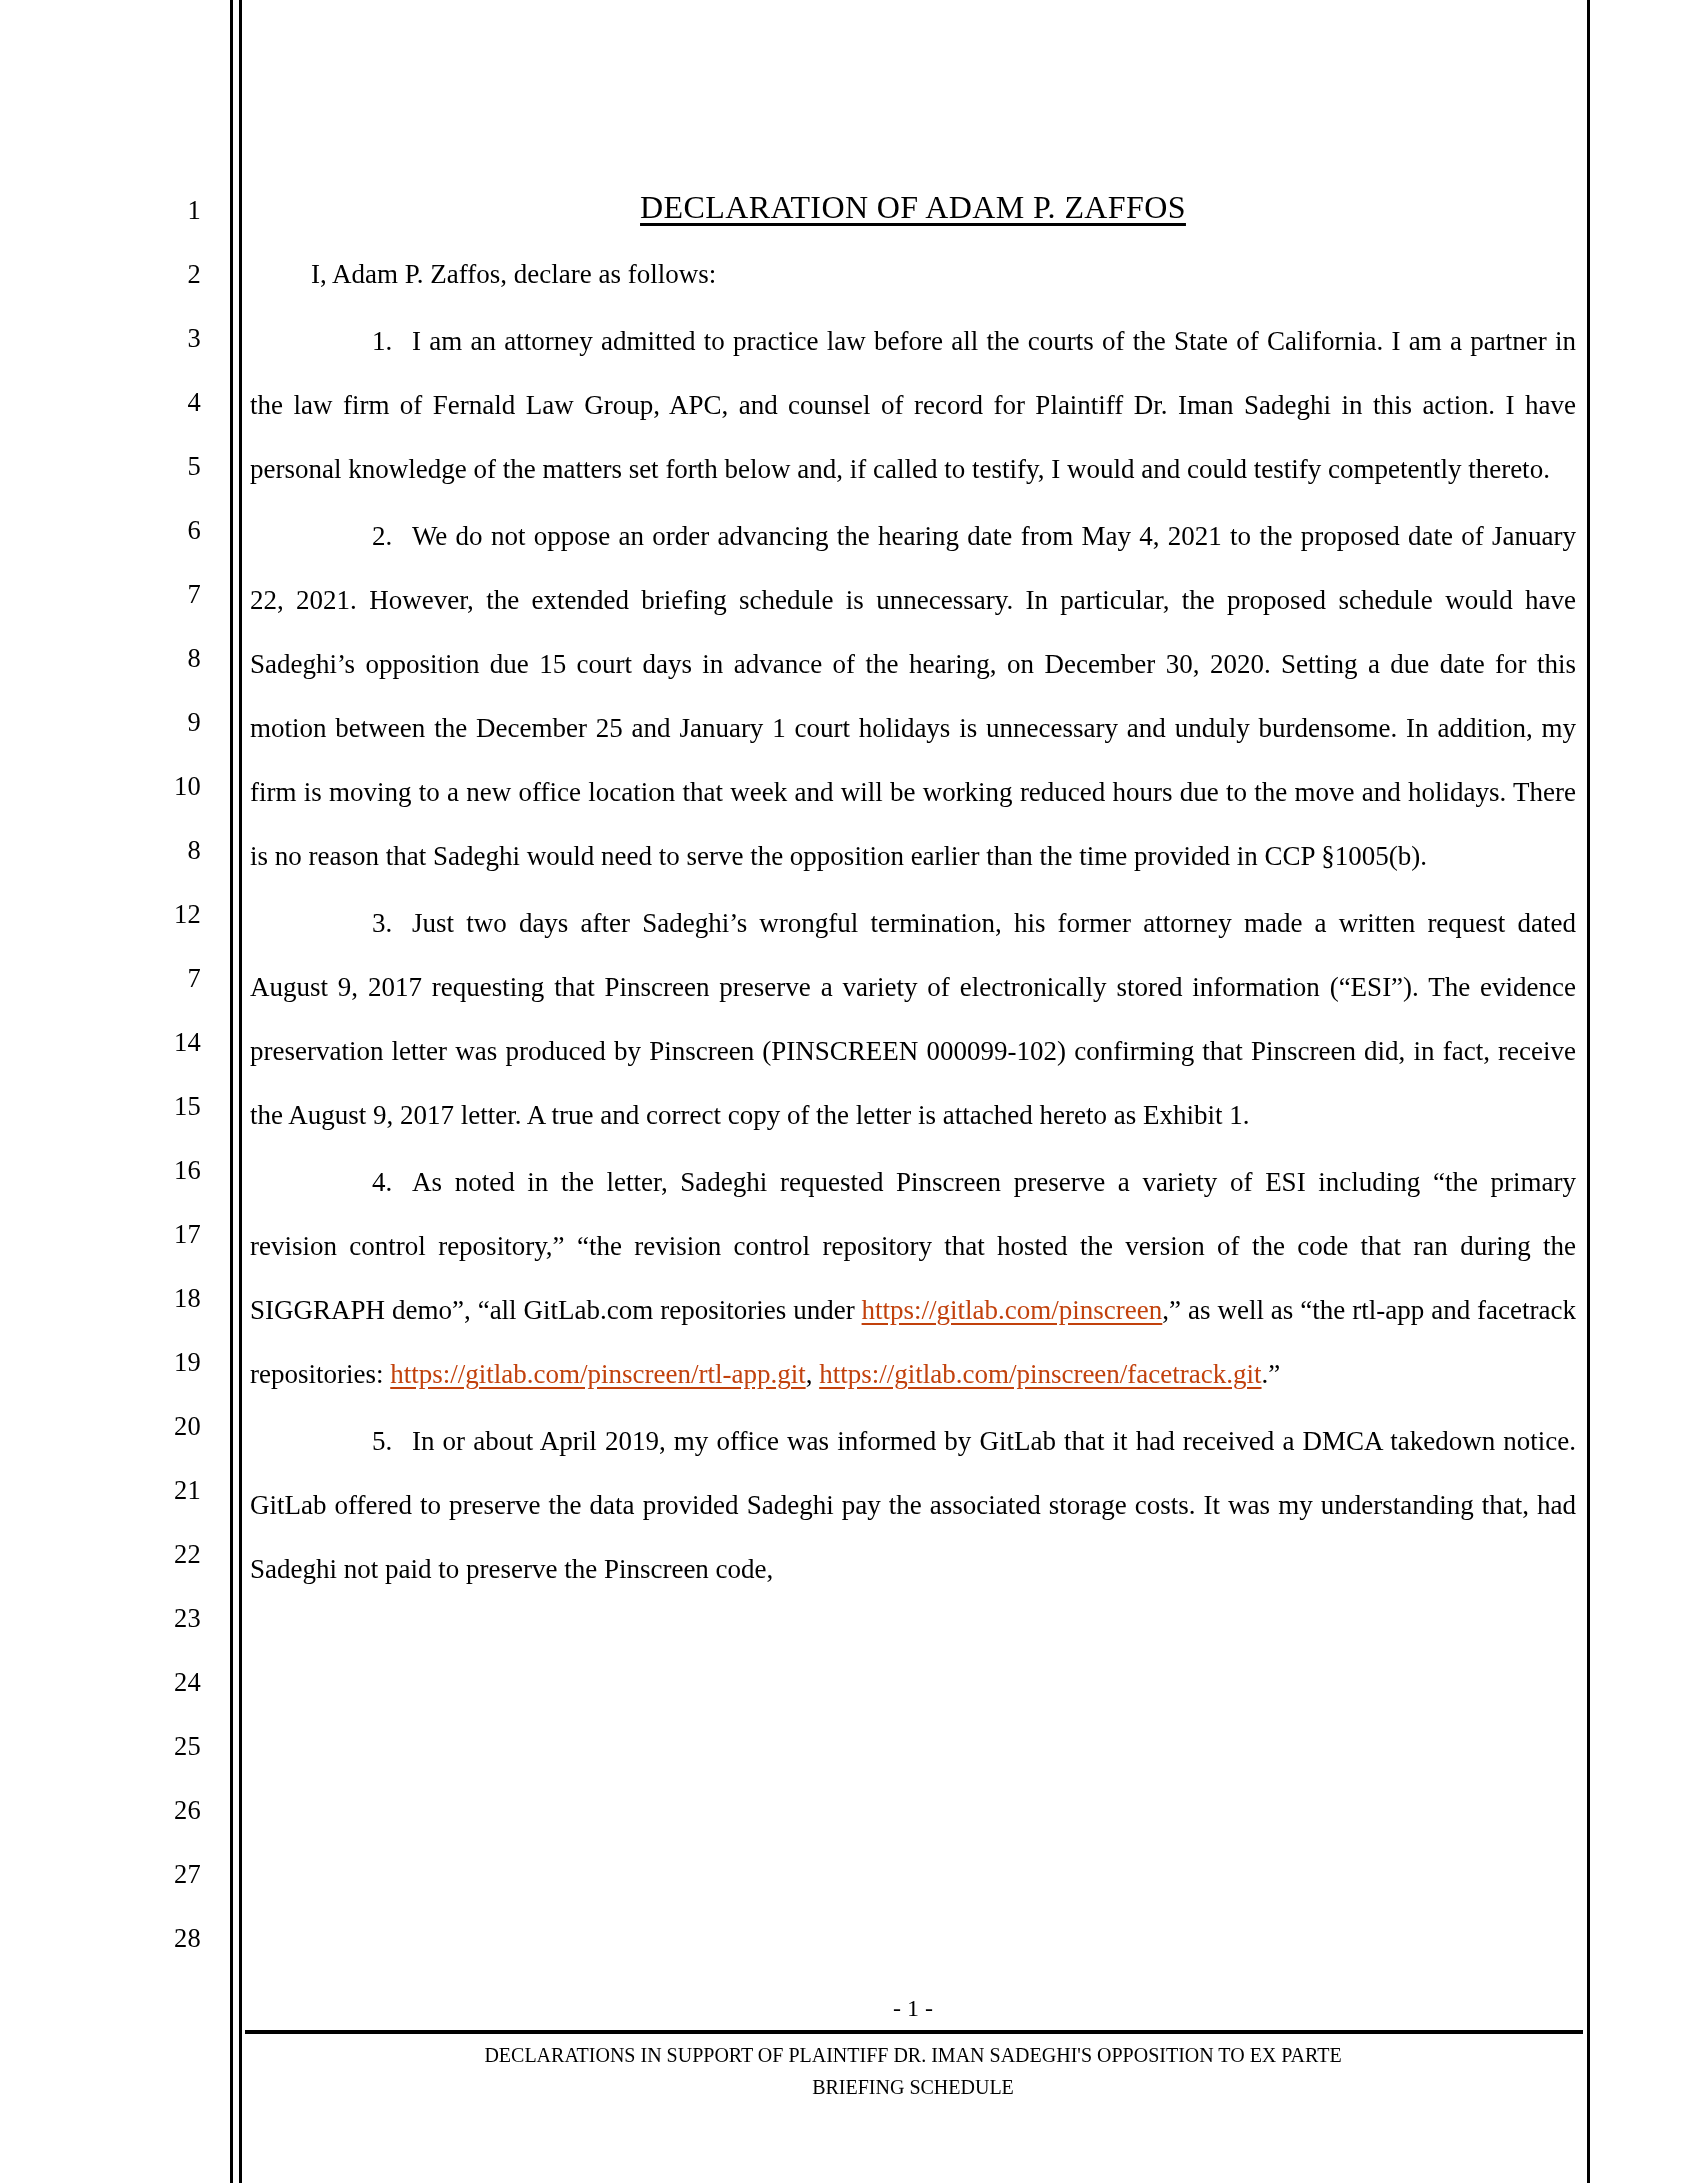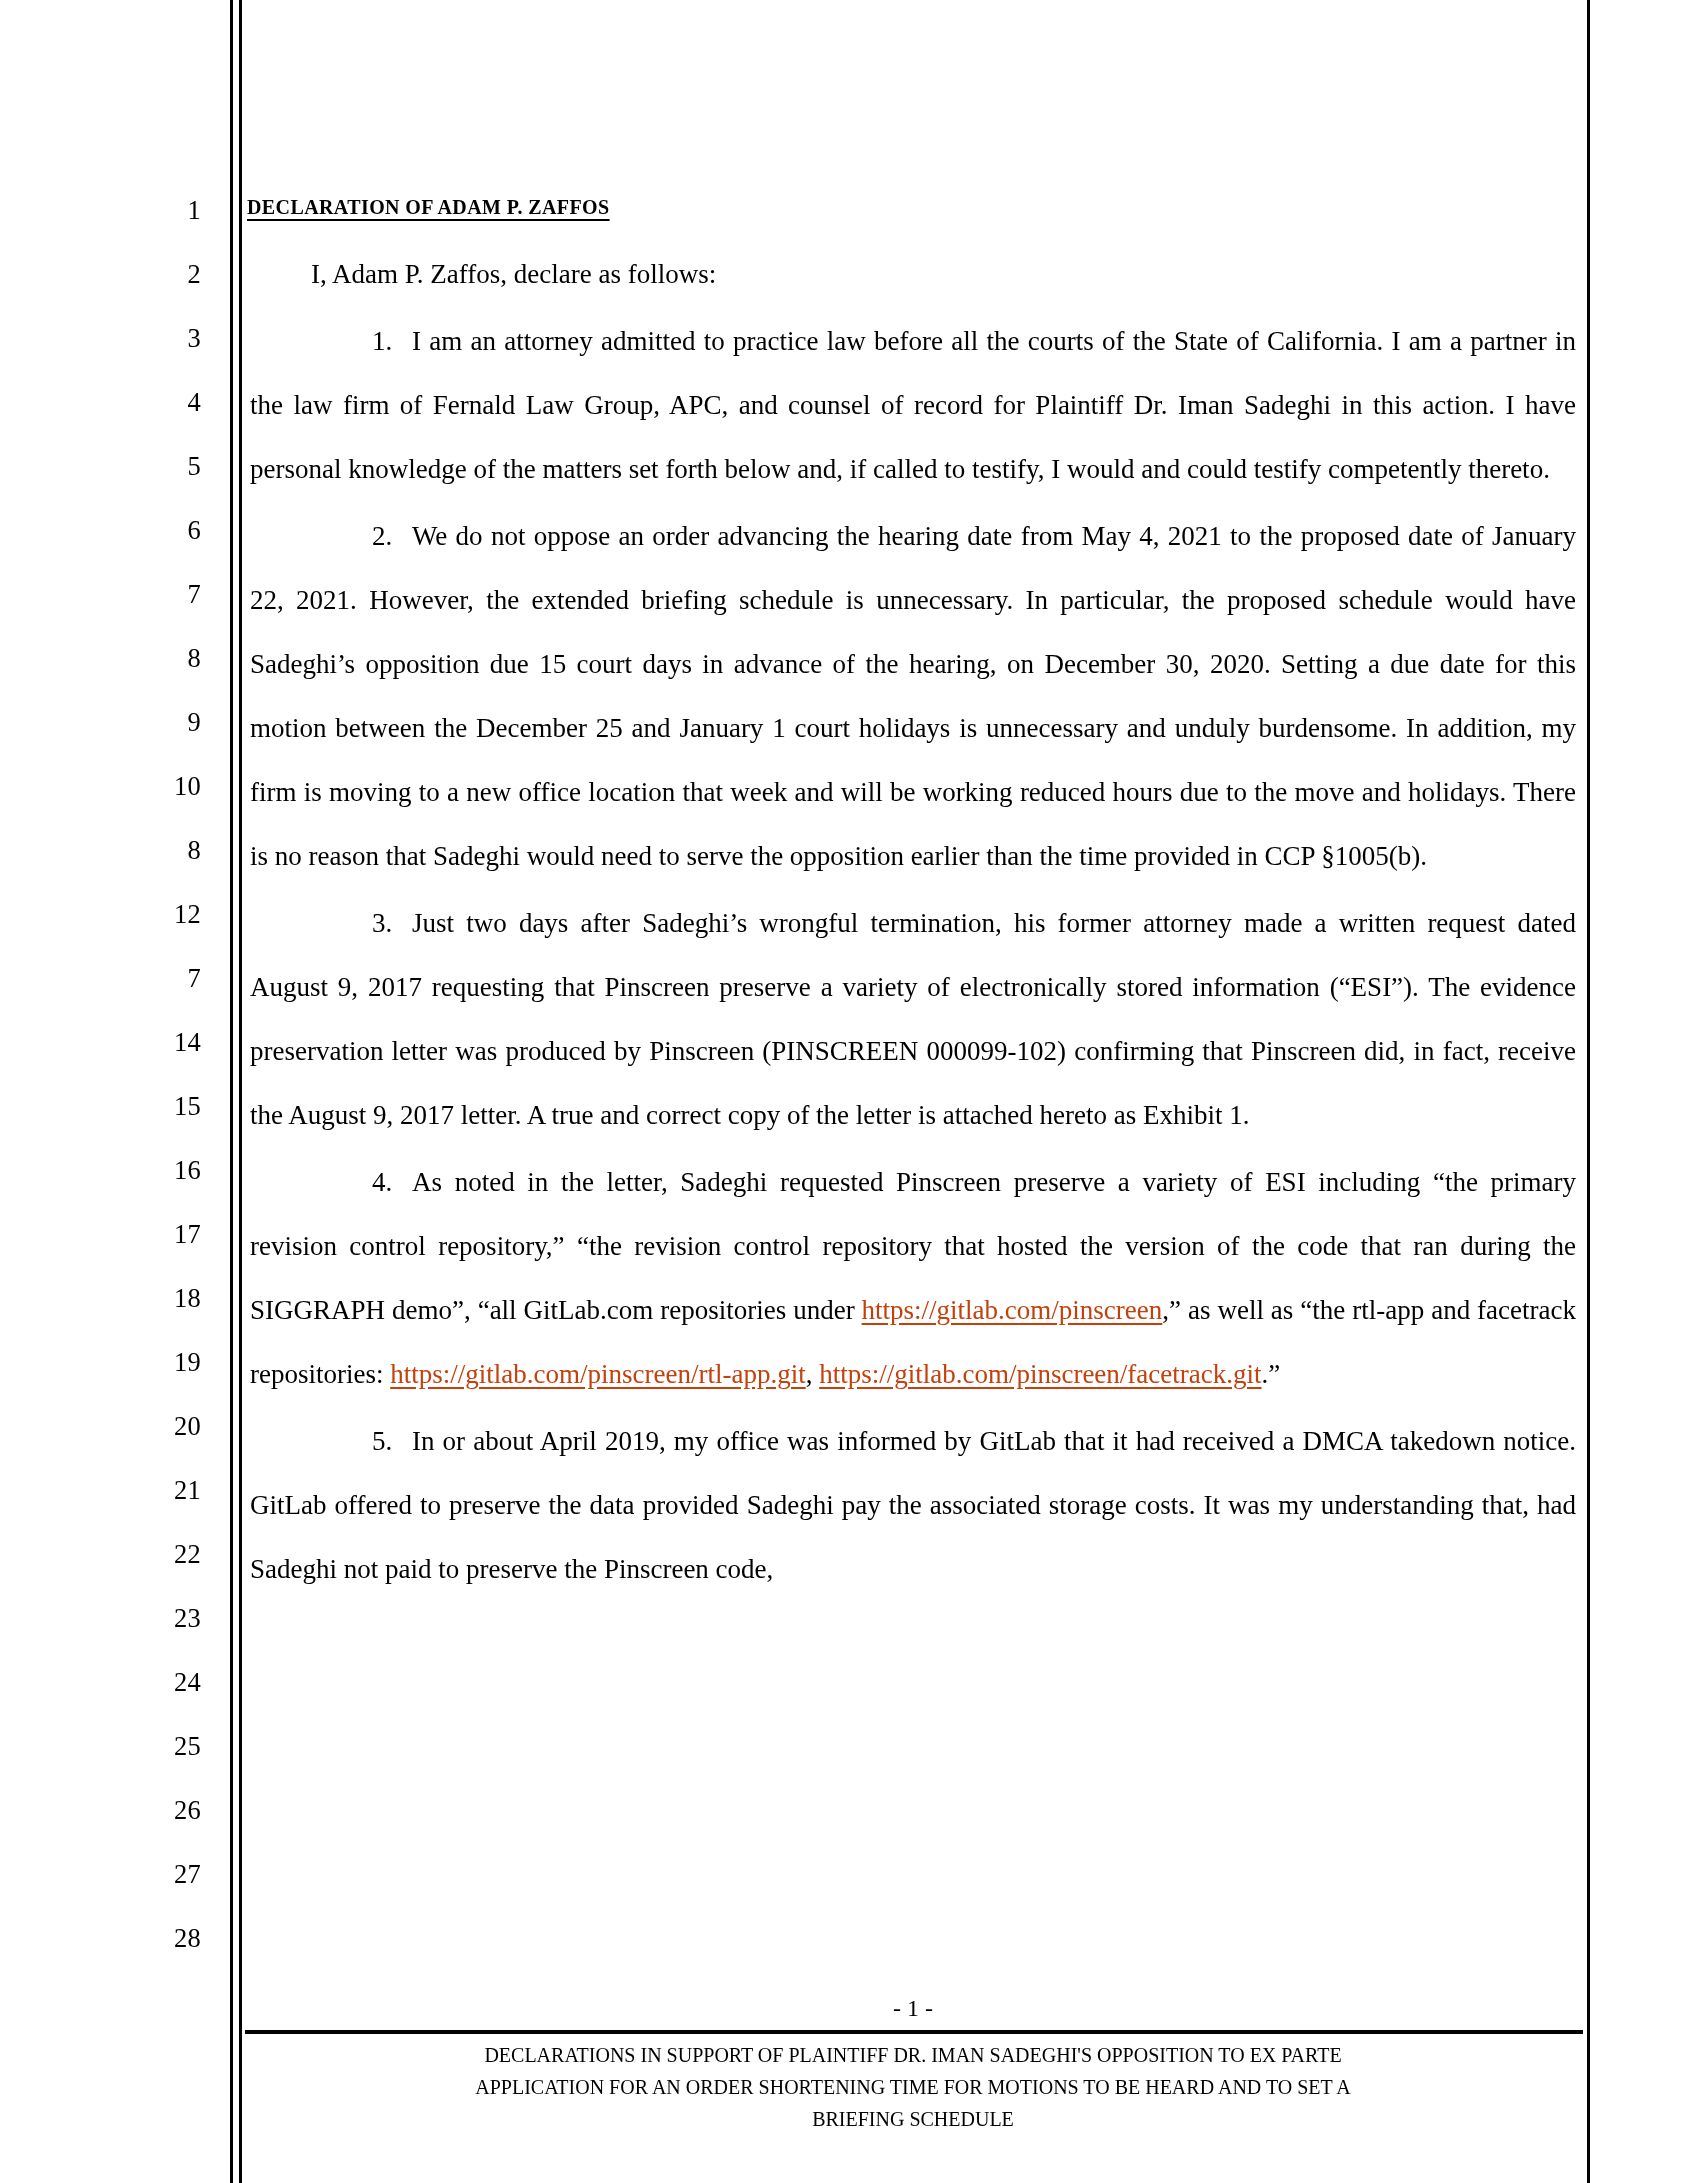--- a/index.html
+++ b/index.html
@@ -56,26 +56,27 @@
   .body-col {
     position: absolute;
     left: 247px;
     top: 175px;
     width: 1332px;
     font-size: 27px;
     line-height: 64px;
   }
 
   .doc-title {
-    font-weight: bold;
+    text-align: center;
+    font-weight: normal;
     text-decoration: underline;
     text-underline-offset: 4.6px;
     letter-spacing: 0.4px;
     margin: 0;
-    font-size: 20px;
+    font-size: 32px;
     line-height: 64px;
   }
 
   .para {
     margin: 3px;
     text-align: justify;
     text-justify: inter-word;
     hyphens: none;
   }
   .para-salutation { text-indent: 61px; }
@@ -187,18 +188,17 @@
     <p class="para para-numbered">
       <span class="num-label">5.</span><span>In or about April 2019, my office was informed by GitLab that it had received a DMCA takedown notice. GitLab offered to preserve the data provided Sadeghi pay the associated storage costs. It was my understanding that, had Sadeghi not paid to preserve the Pinscreen code,</span>
     </p>
 
   </div>
 
   <div class="page-number">- 1 -</div>
   <div class="footer-rule"></div>
   <div class="footer-text">
     <span class="fline">DECLARATIONS IN SUPPORT OF PLAINTIFF DR. IMAN SADEGHI'S OPPOSITION TO EX PARTE</span>
-    <span class="fline">APPLICATION FOR AN ORDER SHORTENING TIME FOR MOTIONS TO BE HEARD AND TO SET A</span>
     <span class="fline">BRIEFING SCHEDULE</span>
   </div>
 
 </div>
 
 
 </body></html>

